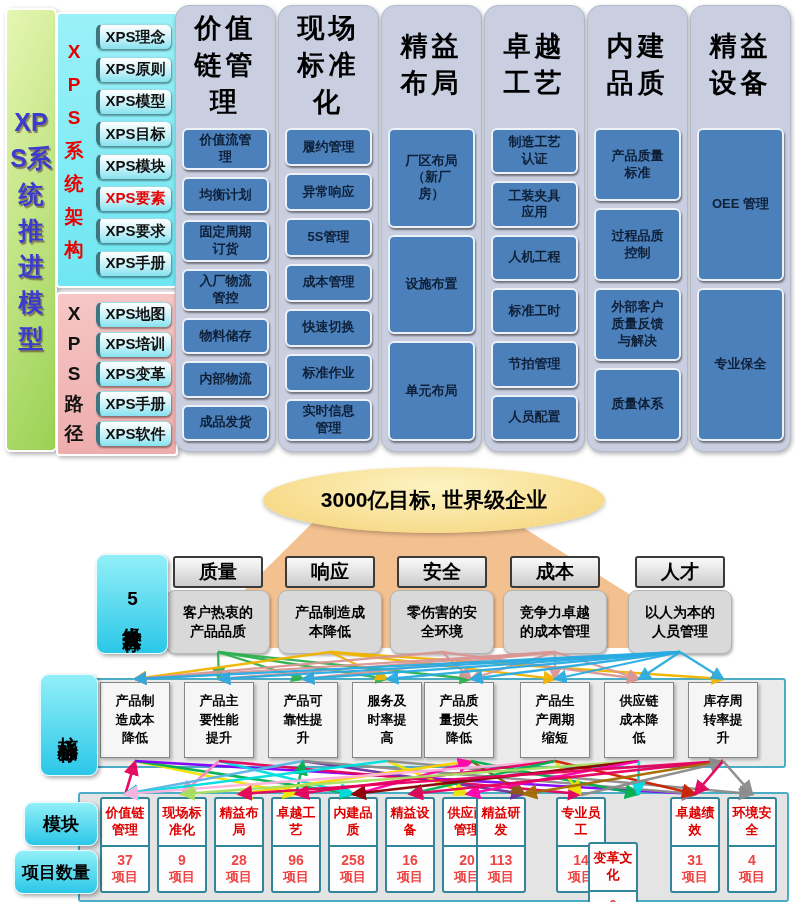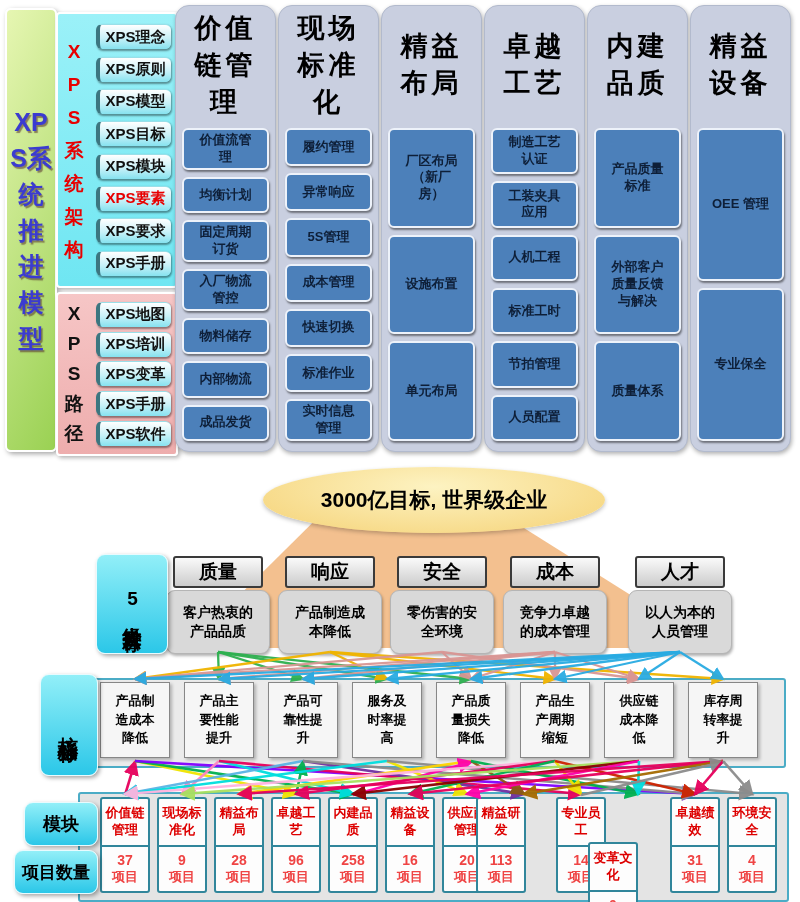--- a/index.html
+++ b/index.html
@@ -178,20 +178,21 @@
           <div class="pillar-item">节拍管理</div>
           <div class="pillar-item">人员配置</div>
         </div>
       </div>
       <div class="pillar" style="left: 587px;">
         <div class="pillar-header">
           <span>内建品质</span>
         </div>
         <div class="pillar-items">
           <div class="pillar-item">产品质量标准</div>
+          <div class="pillar-item">过程品质控制</div>
           <div class="pillar-item">外部客户质量反馈与解决</div>
           <div class="pillar-item">质量体系</div>
         </div>
       </div>
       <div class="pillar" style="left: 690px;">
         <div class="pillar-header">
           <span>精益设备</span>
         </div>
         <div class="pillar-items">
           <div class="pillar-item">OEE 管理</div>
@@ -247,21 +248,21 @@
       </div>
       <div class="ind-box" style="left: 184px;">
         <span>产品主要性能提升</span>
       </div>
       <div class="ind-box" style="left: 268px;">
         <span>产品可靠性提升</span>
       </div>
       <div class="ind-box" style="left: 352px;">
         <span>服务及时率提高</span>
       </div>
-      <div class="ind-box" style="left: 436px;">
+      <div class="ind-box" style="left: 424px;">
         <span>产品质量损失降低</span>
       </div>
       <div class="ind-box" style="left: 520px;">
         <span>产品生产周期缩短</span>
       </div>
       <div class="ind-box" style="left: 604px;">
         <span>供应链成本降低</span>
       </div>
       <div class="ind-box" style="left: 688px;">
         <span>库存周转率提升</span>

